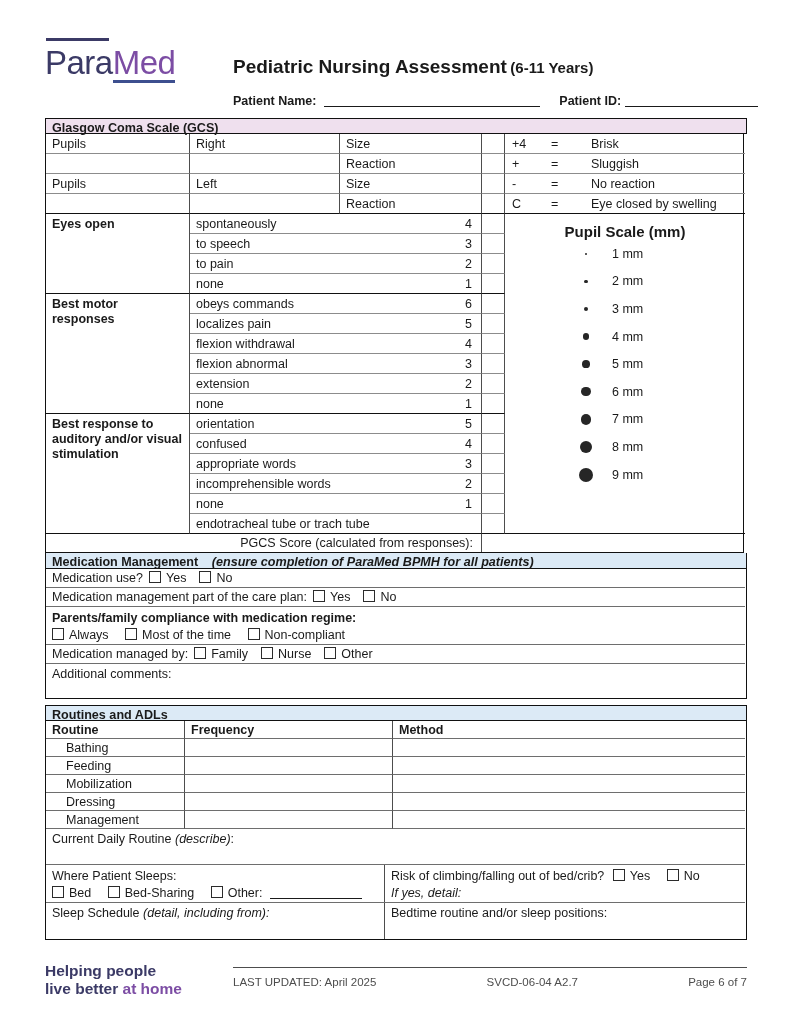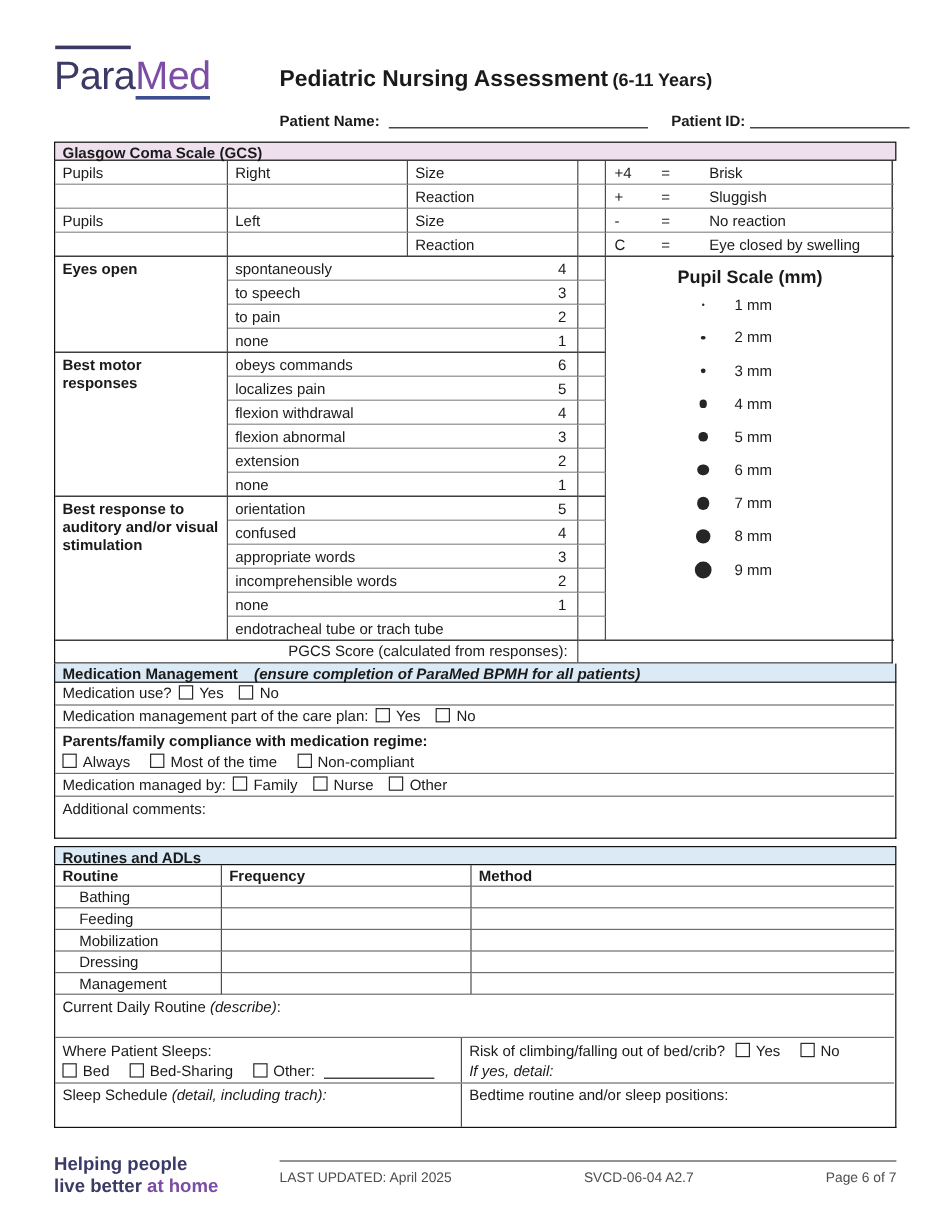--- a/index.html
+++ b/index.html
@@ -397,21 +397,21 @@
           <span class="opt" style="margin-left:5px;"><span class="cb"></span><span>Yes</span></span>
           <span class="opt"><span class="cb"></span><span>No</span></span>
         </div>
         <div class="i">If yes, detail:</div>
       </div>
     </div>
 
     <div class="row split last" style="height:36px;">
       <div class="cell-l">
         <span>Sleep Schedule</span>
-        <span class="i">(detail, including trach):</span>
+        <span class="i">(detail, including from):</span>
       </div>
       <div class="cell-r">
         <span>Bedtime routine and/or sleep positions:</span>
       </div>
     </div>
   </div>
 </div>
 
 <div class="abs tagline">
   <div>Helping people</div>

